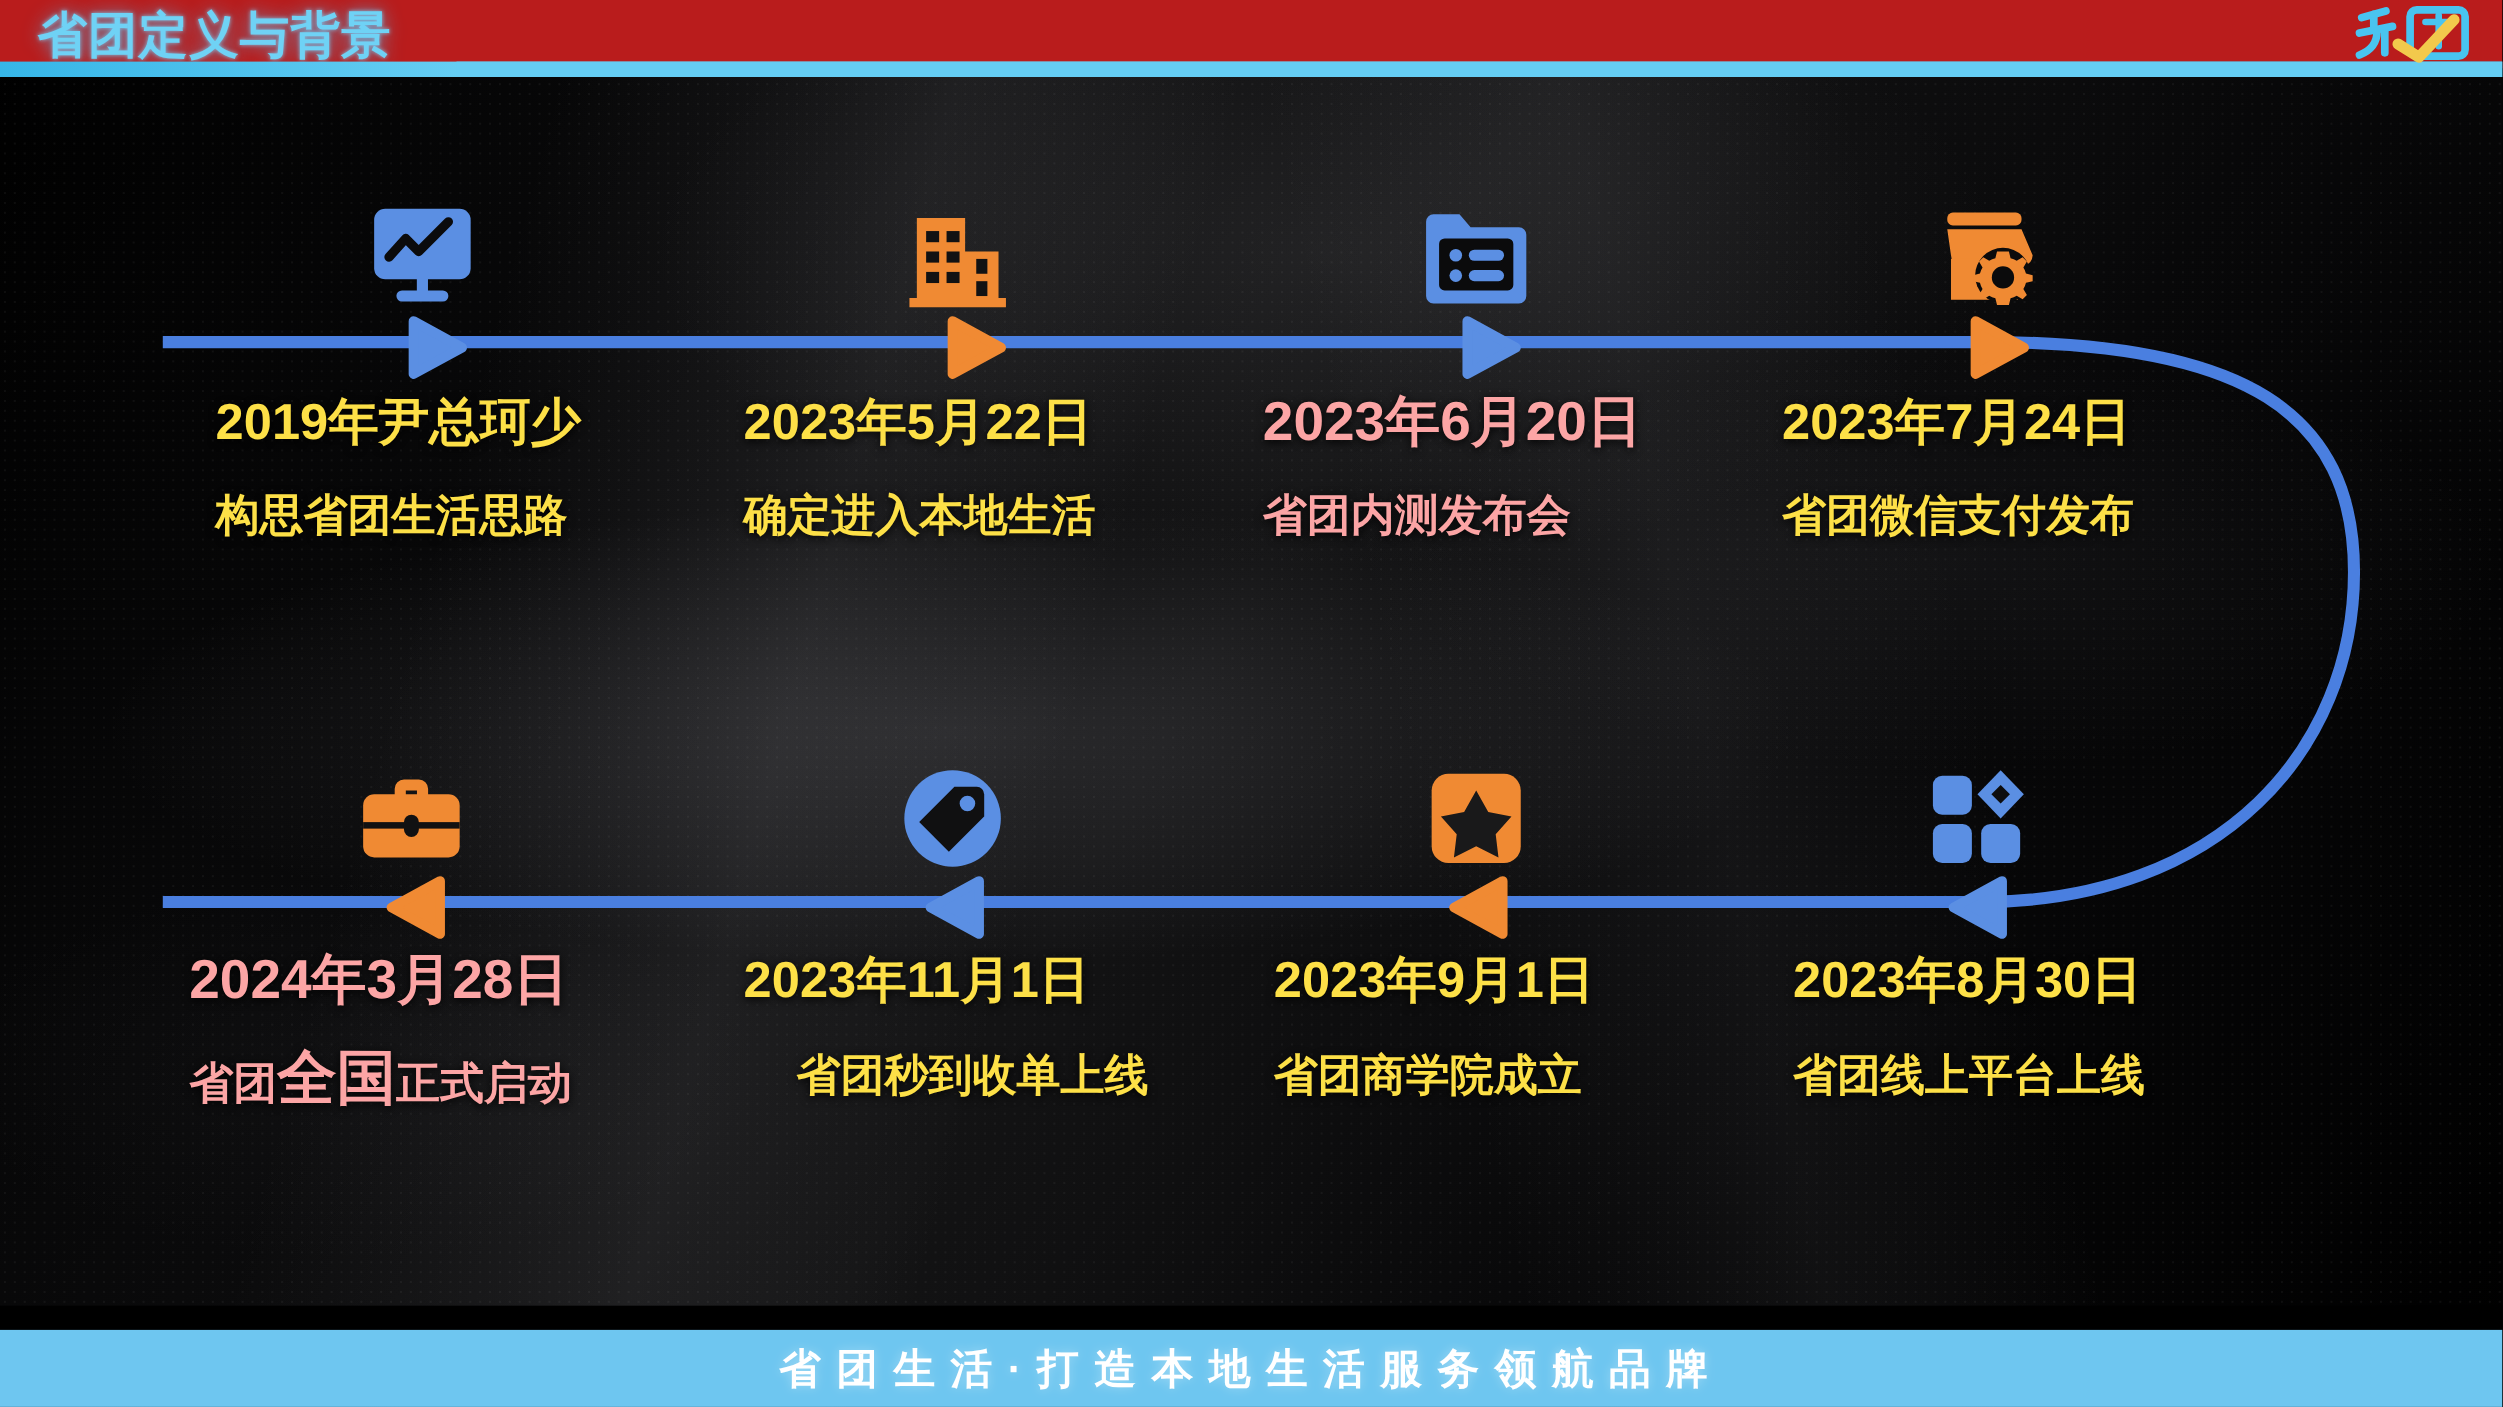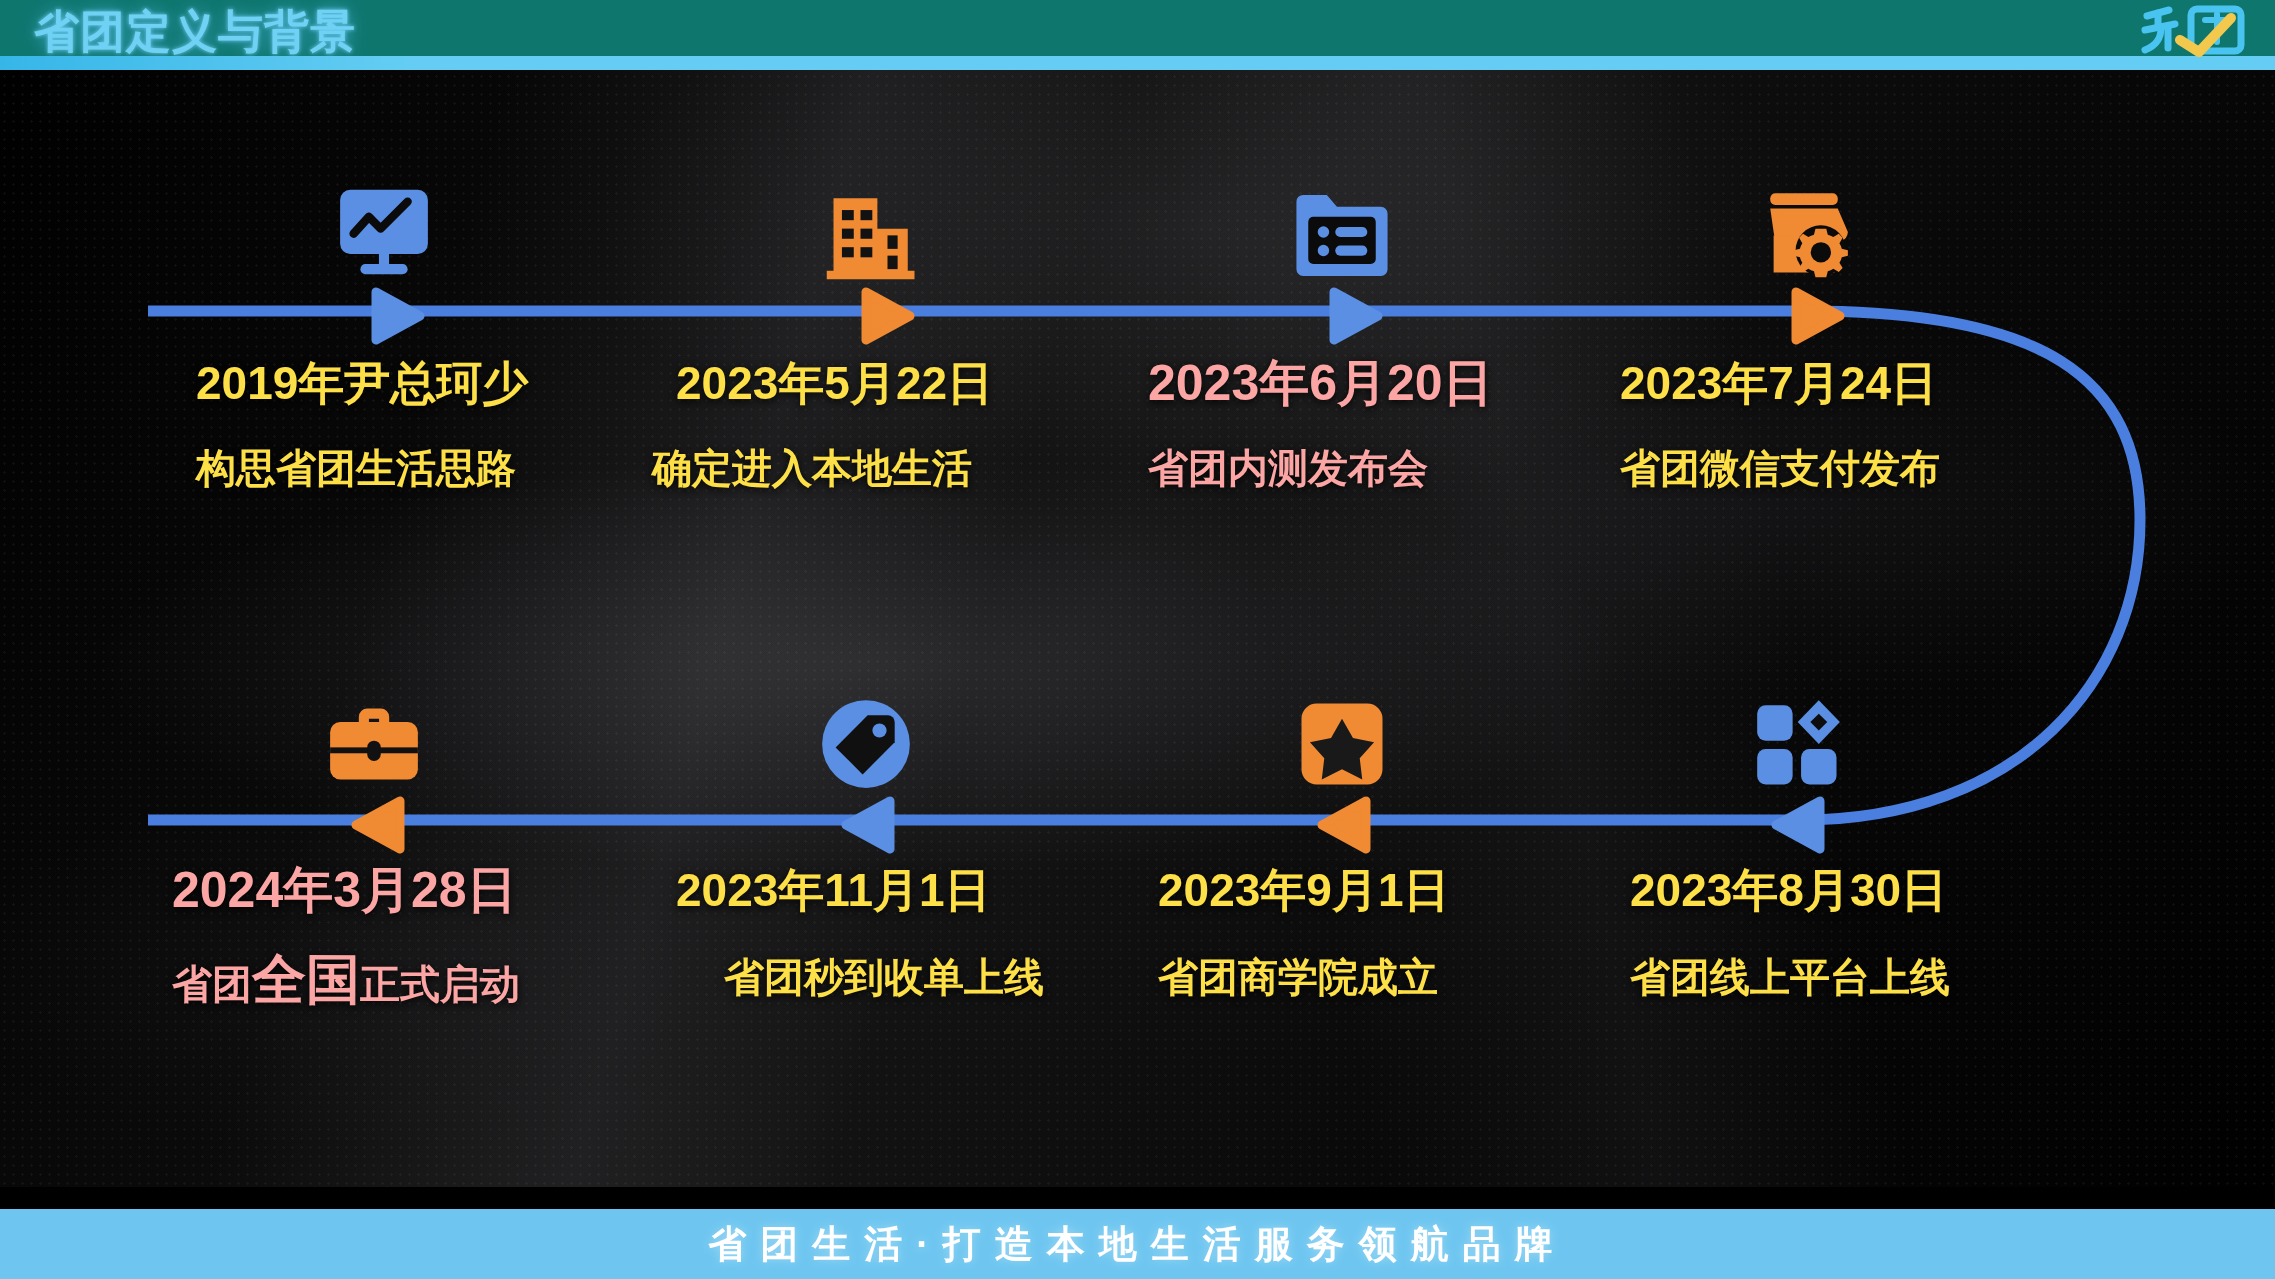--- a/index.html
+++ b/index.html
@@ -29,21 +29,21 @@
   #bg-fold{
     position:absolute; inset:0;
     background:
       linear-gradient(105deg, rgba(0,0,0,0) 20%, rgba(175,175,182,.10) 34%, rgba(0,0,0,0) 44%),
       linear-gradient(78deg, rgba(0,0,0,0) 55%, rgba(160,160,168,.07) 66%, rgba(0,0,0,0) 76%);
   }
 
   
   #header{
     position:absolute; left:0; top:0; width:2275px; height:62px; z-index:6;
-    background:#0f766e;
+    background:#b91c1c;
   }
   #header-title{
     position:absolute; left:34px; top:2px;
     font-size:45px; font-weight:bold; letter-spacing:1px;
     color:#6fd2f5;
     text-shadow:0 0 16px rgba(80,190,240,.75), 0 0 4px rgba(140,220,255,.9);
     white-space:nowrap;
   }
   #header-rule{
     position:absolute; left:0; top:56px; width:2275px; height:14px;
@@ -168,21 +168,21 @@
             <rect x="40" y="46" width="6" height="8"></rect>
         </g>
       </svg>
     </div>
     <div class="node-icon" style="left:858px; top:287px;">
       <svg width="60" height="58" viewBox="0 0 60 58">
         <path d="M8 5 L52 29 L8 53 Z" fill="#f08a33" stroke="#f08a33" stroke-width="9" stroke-linejoin="round"></path>
       </svg>
     </div>
     <div class="node-date c-white" style="left:676px; top:353px;">2023年5月22日</div>
-    <div class="node-desc c-white" style="left:652px; top:441px;text-align:right;">确定进入本地生活</div>
+    <div class="node-desc c-white" style="left:676px; top:441px;text-align:right;">确定进入本地生活</div>
   </div>
 
   <div class="node">
     <div class="node-icon" style="left:1288px; top:178px;">
       <svg width="108" height="108" viewBox="0 0 64 64">
         <path d="M5 14 a4 4 0 0 1 4-4 h14 l6 7 h26 a4 4 0 0 1 4 4 v33 a4 4 0 0 1 -4 4 H9 a4 4 0 0 1 -4 -4 Z" fill="#5b8fe3"></path>
         <rect x="12" y="23" width="40" height="28" rx="3" fill="#0b0b0c"></rect>
         <circle cx="21" cy="32" r="3.4" fill="#5b8fe3"></circle>
         <rect x="28" y="29" width="19" height="6" rx="3" fill="#5b8fe3"></rect>
         <circle cx="21" cy="43" r="3.4" fill="#5b8fe3"></circle>

